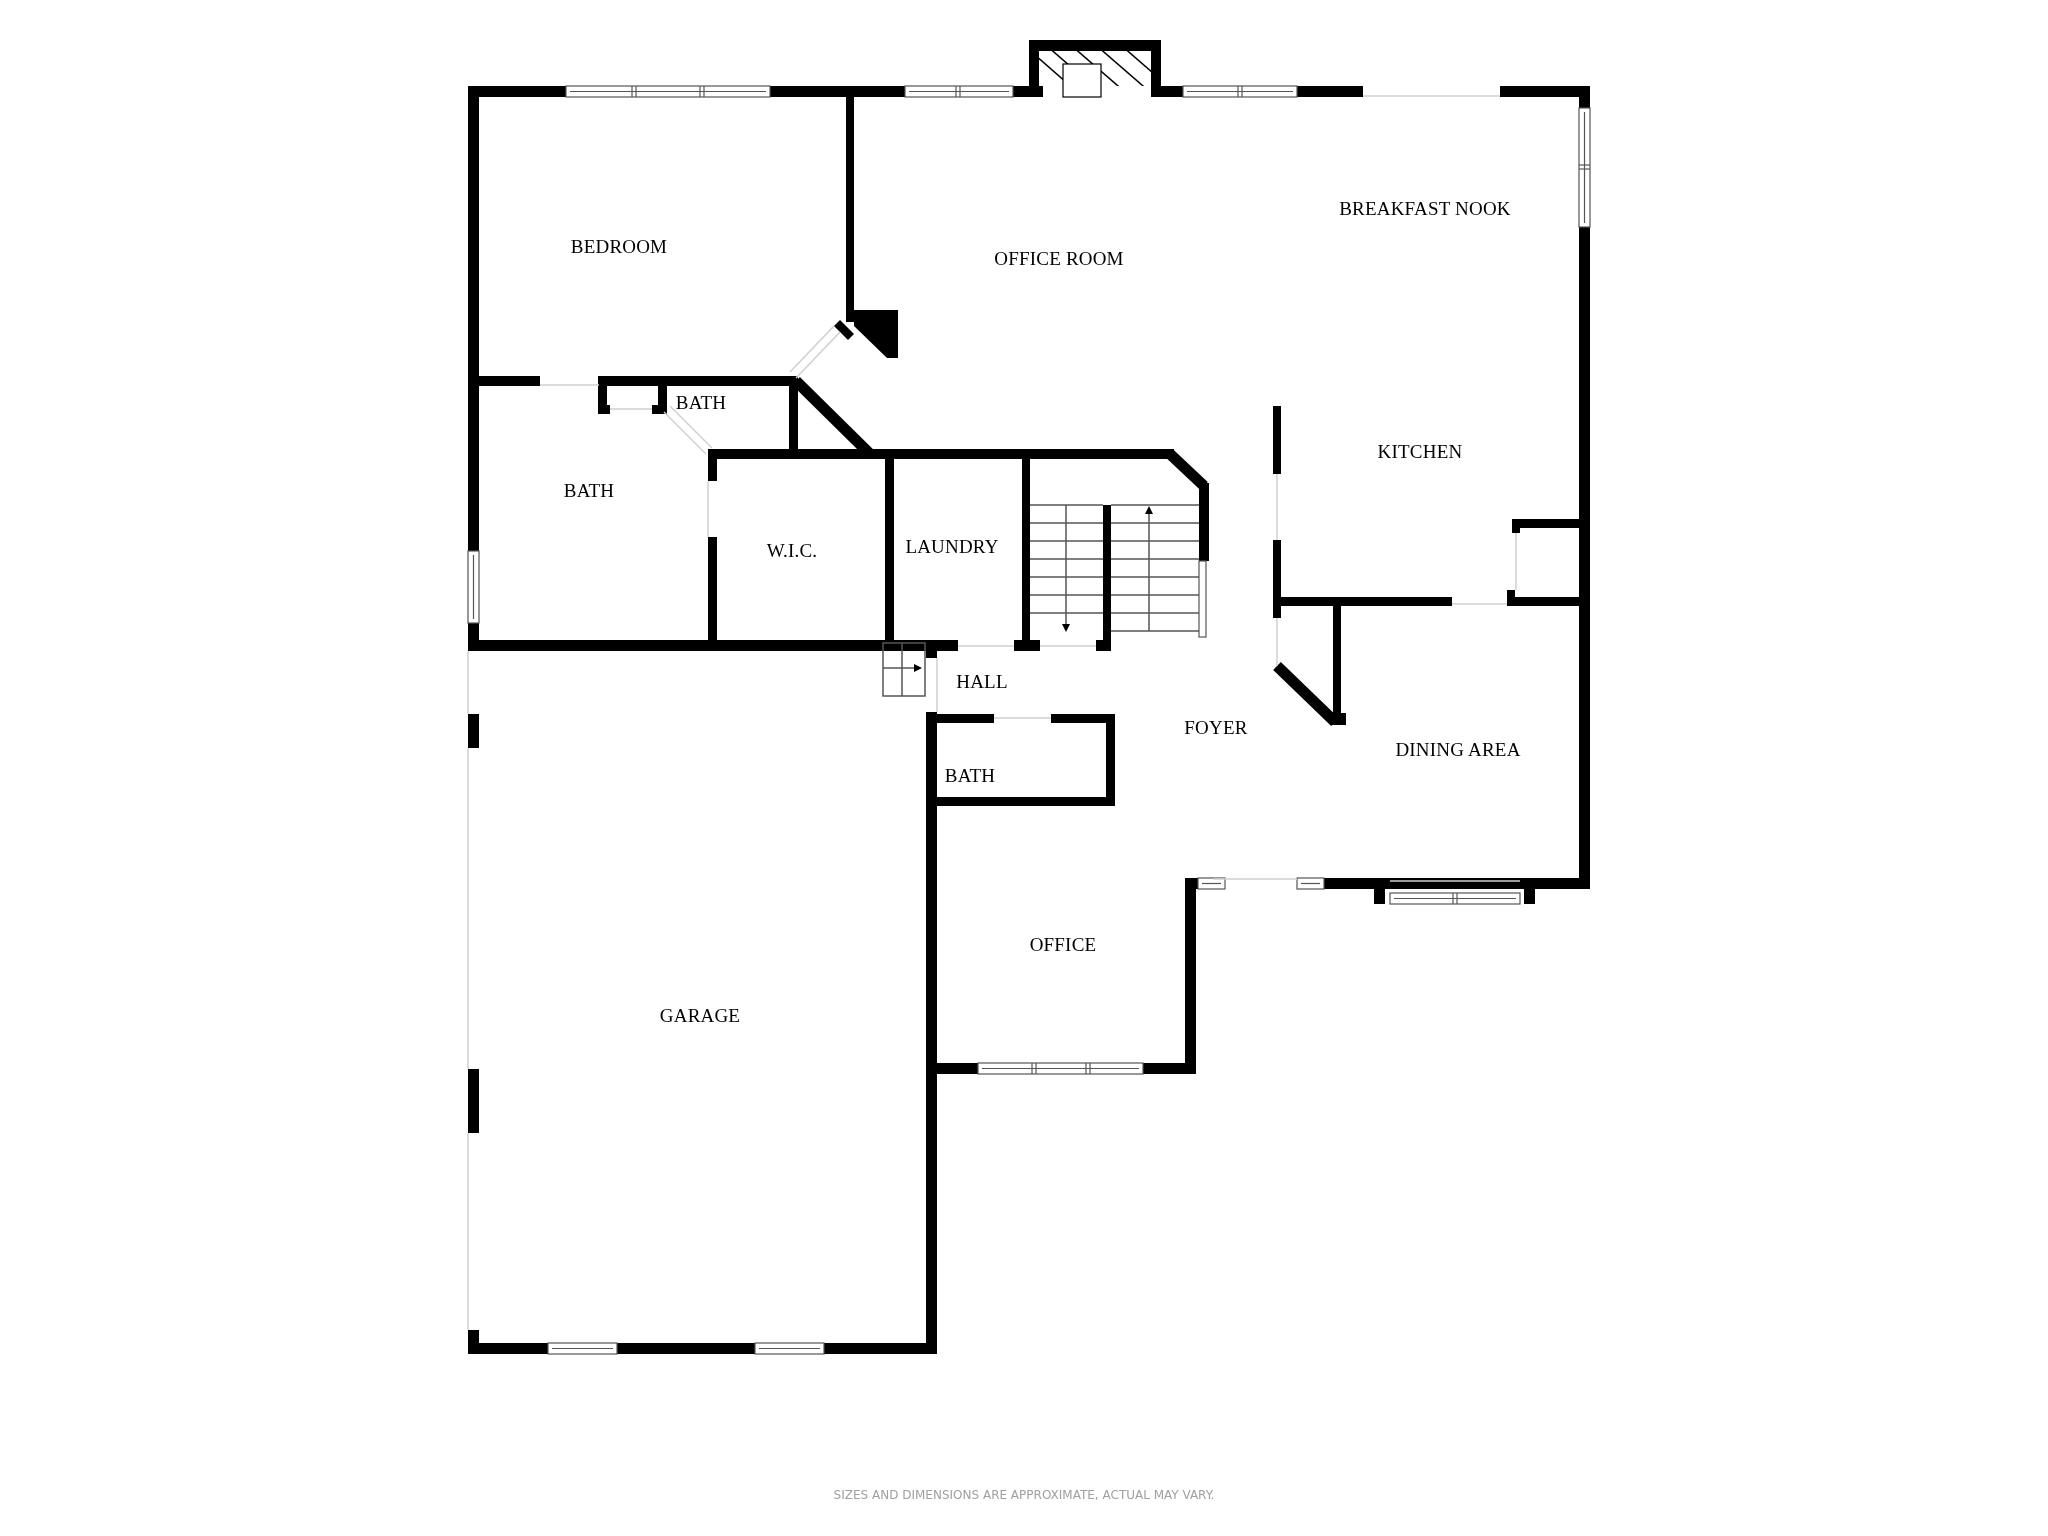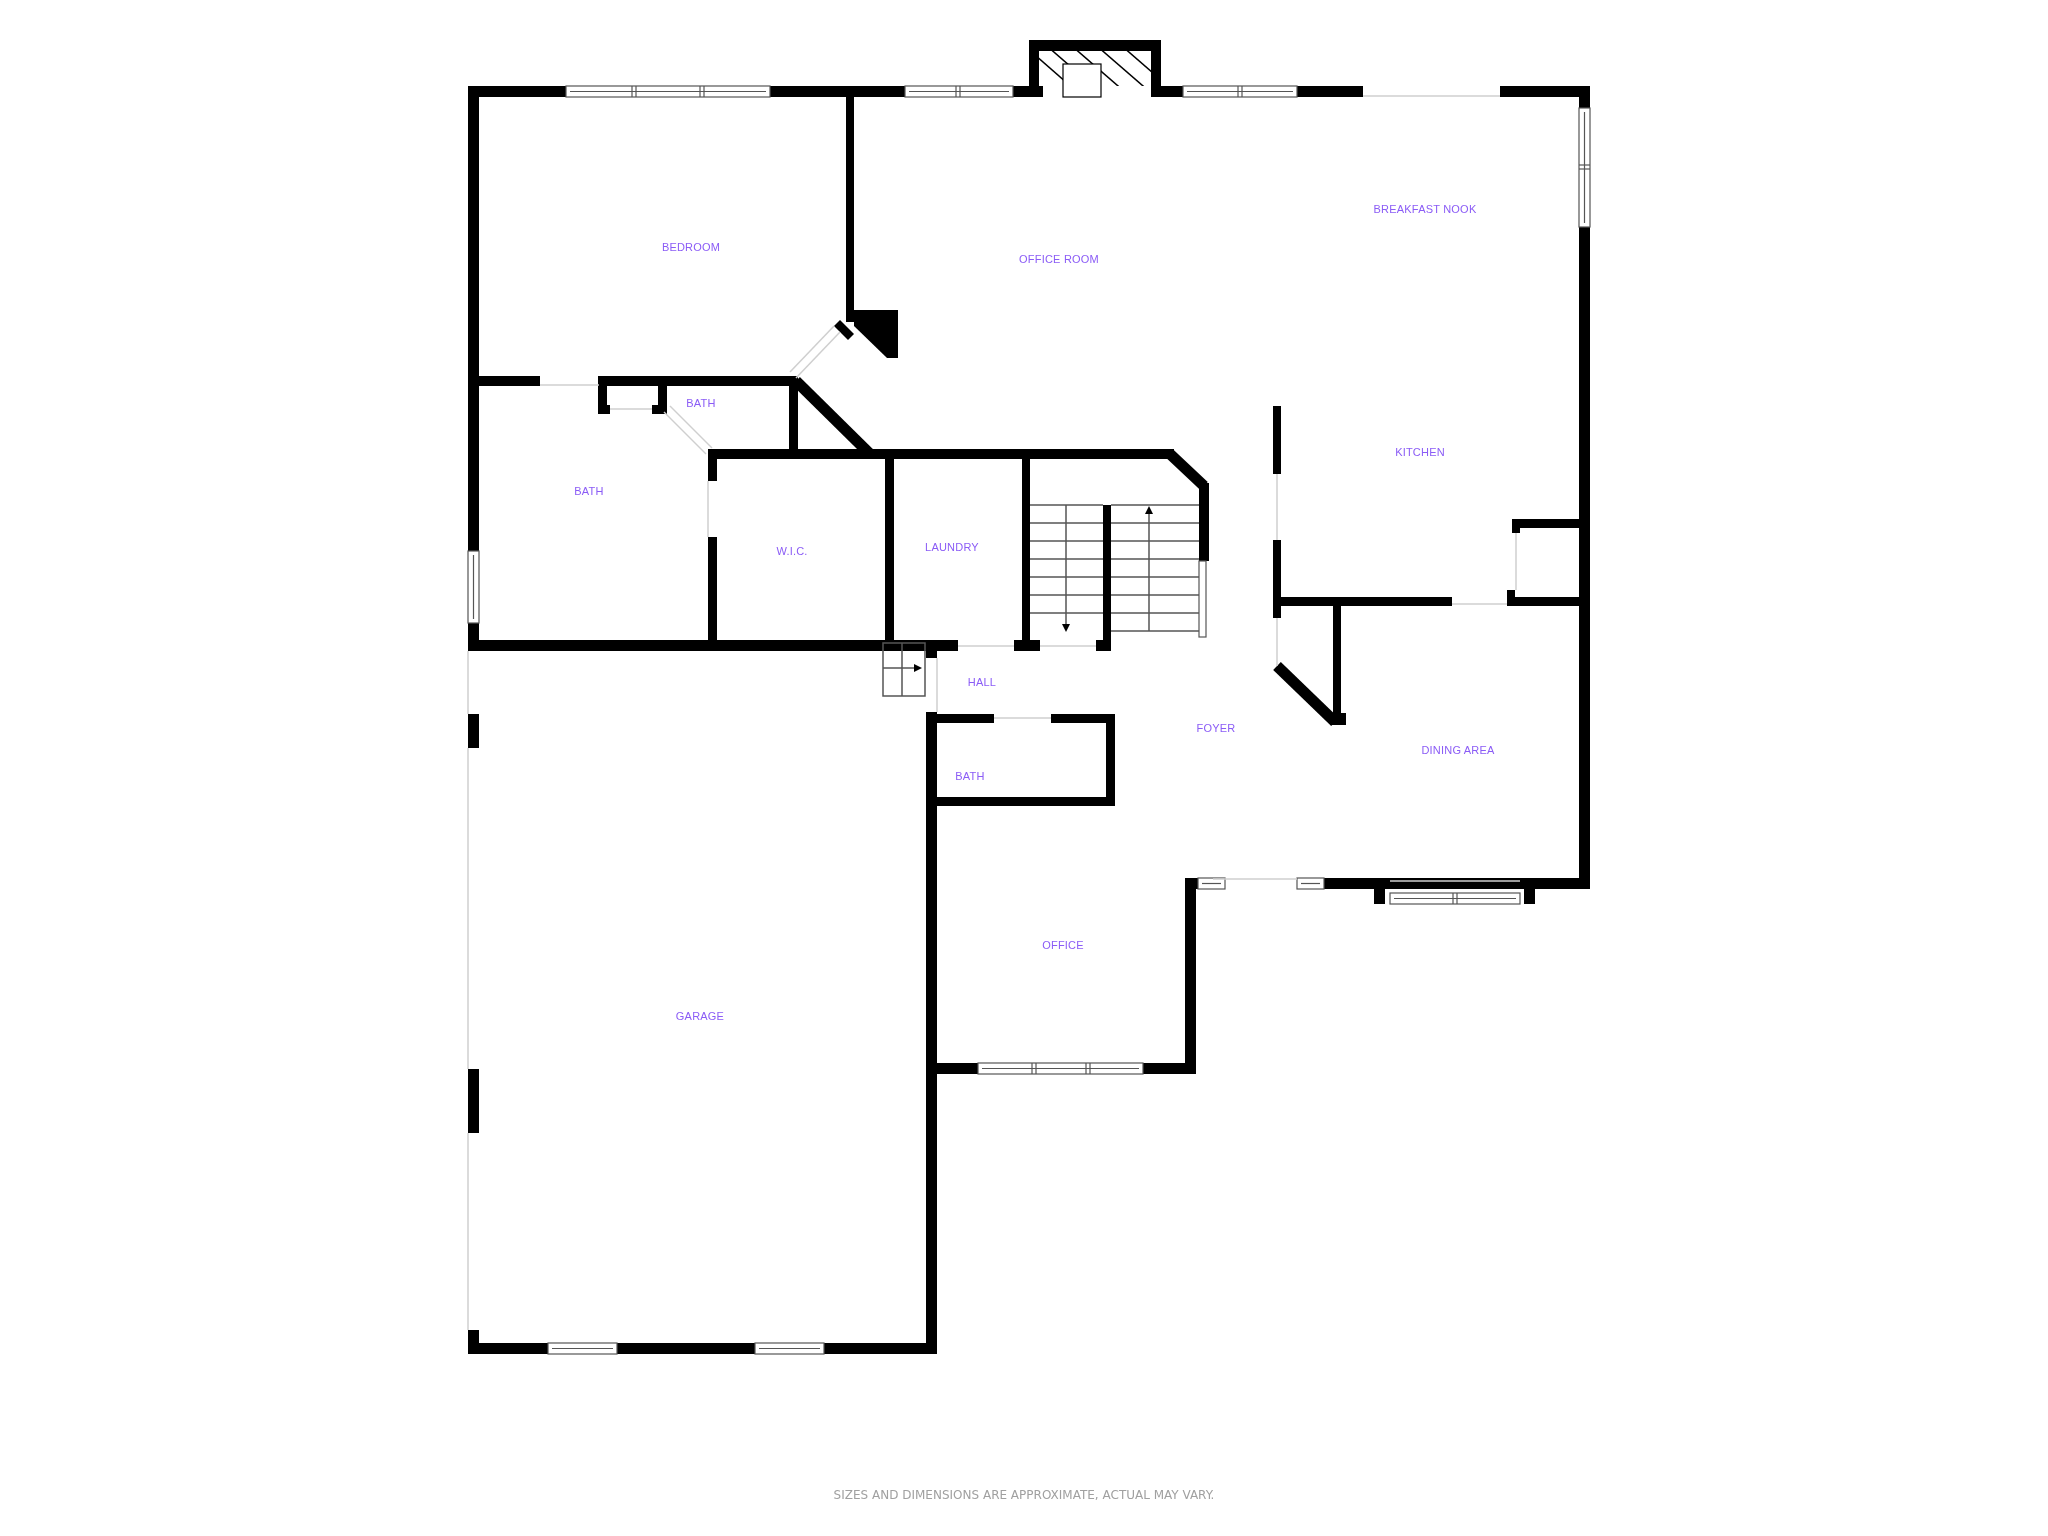--- a/index.html
+++ b/index.html
@@ -9,23 +9,23 @@
     .wstroke { stroke: #000000; stroke-width: 11; fill: none; stroke-linecap: butt; }
     .opening { stroke: #cfcfcf; stroke-width: 1.5; fill: none; }
     .win { fill: #ffffff; stroke: #555555; stroke-width: 1.2; }
     .winline { stroke: #555555; stroke-width: 1.2; }
     .stair { stroke: #555555; stroke-width: 1.5; fill: none; }
     .arrow { fill: #000000; }
     .hatch { stroke: #000; stroke-width: 1.5; }
     .room-label {
       position: absolute;
       transform: translate(-50%, -50%);
-      font-family: Liberation Sans, sans-serif;
-      font-size: 11px;
-      color: #8b5cf6;
+      font-family: Liberation Serif, serif;
+      font-size: 19px;
+      color: #000000;
       letter-spacing: 0.2px;
       white-space: nowrap;
     }
     .footer-note {
       position: absolute;
       left: 50%;
       top: 1488px;
       transform: translateX(-50%);
       font-family: "DejaVu Sans", sans-serif;
       font-size: 12px;
@@ -249,21 +249,21 @@
     <polygon class="arrow" points="1145,514 1153,514 1149,506"></polygon>
     <rect class="win" x="1199" y="561" width="7" height="76"></rect>
 
     <rect class="stair" x="883" y="643" width="42" height="53"></rect>
     <line class="stair" x1="902" y1="643" x2="902" y2="696"></line>
     <line class="stair" x1="883" y1="668" x2="920" y2="668"></line>
     <polygon class="arrow" points="914,664 914,672 922,668"></polygon>
   </g>
 </svg>
 
-<div class="room-label" style="left:691px; top:247px;">BEDROOM</div>
+<div class="room-label" style="left:619px; top:247px;">BEDROOM</div>
 <div class="room-label" style="left:1059px; top:259px;">OFFICE ROOM</div>
 <div class="room-label" style="left:1425px; top:209px;">BREAKFAST NOOK</div>
 <div class="room-label" style="left:701px; top:403px;">BATH</div>
 <div class="room-label" style="left:589px; top:491px;">BATH</div>
 <div class="room-label" style="left:792px; top:551px;">W.I.C.</div>
 <div class="room-label" style="left:952px; top:547px;">LAUNDRY</div>
 <div class="room-label" style="left:1420px; top:452px;">KITCHEN</div>
 <div class="room-label" style="left:982px; top:682px;">HALL</div>
 <div class="room-label" style="left:1216px; top:728px;">FOYER</div>
 <div class="room-label" style="left:970px; top:776px;">BATH</div>

